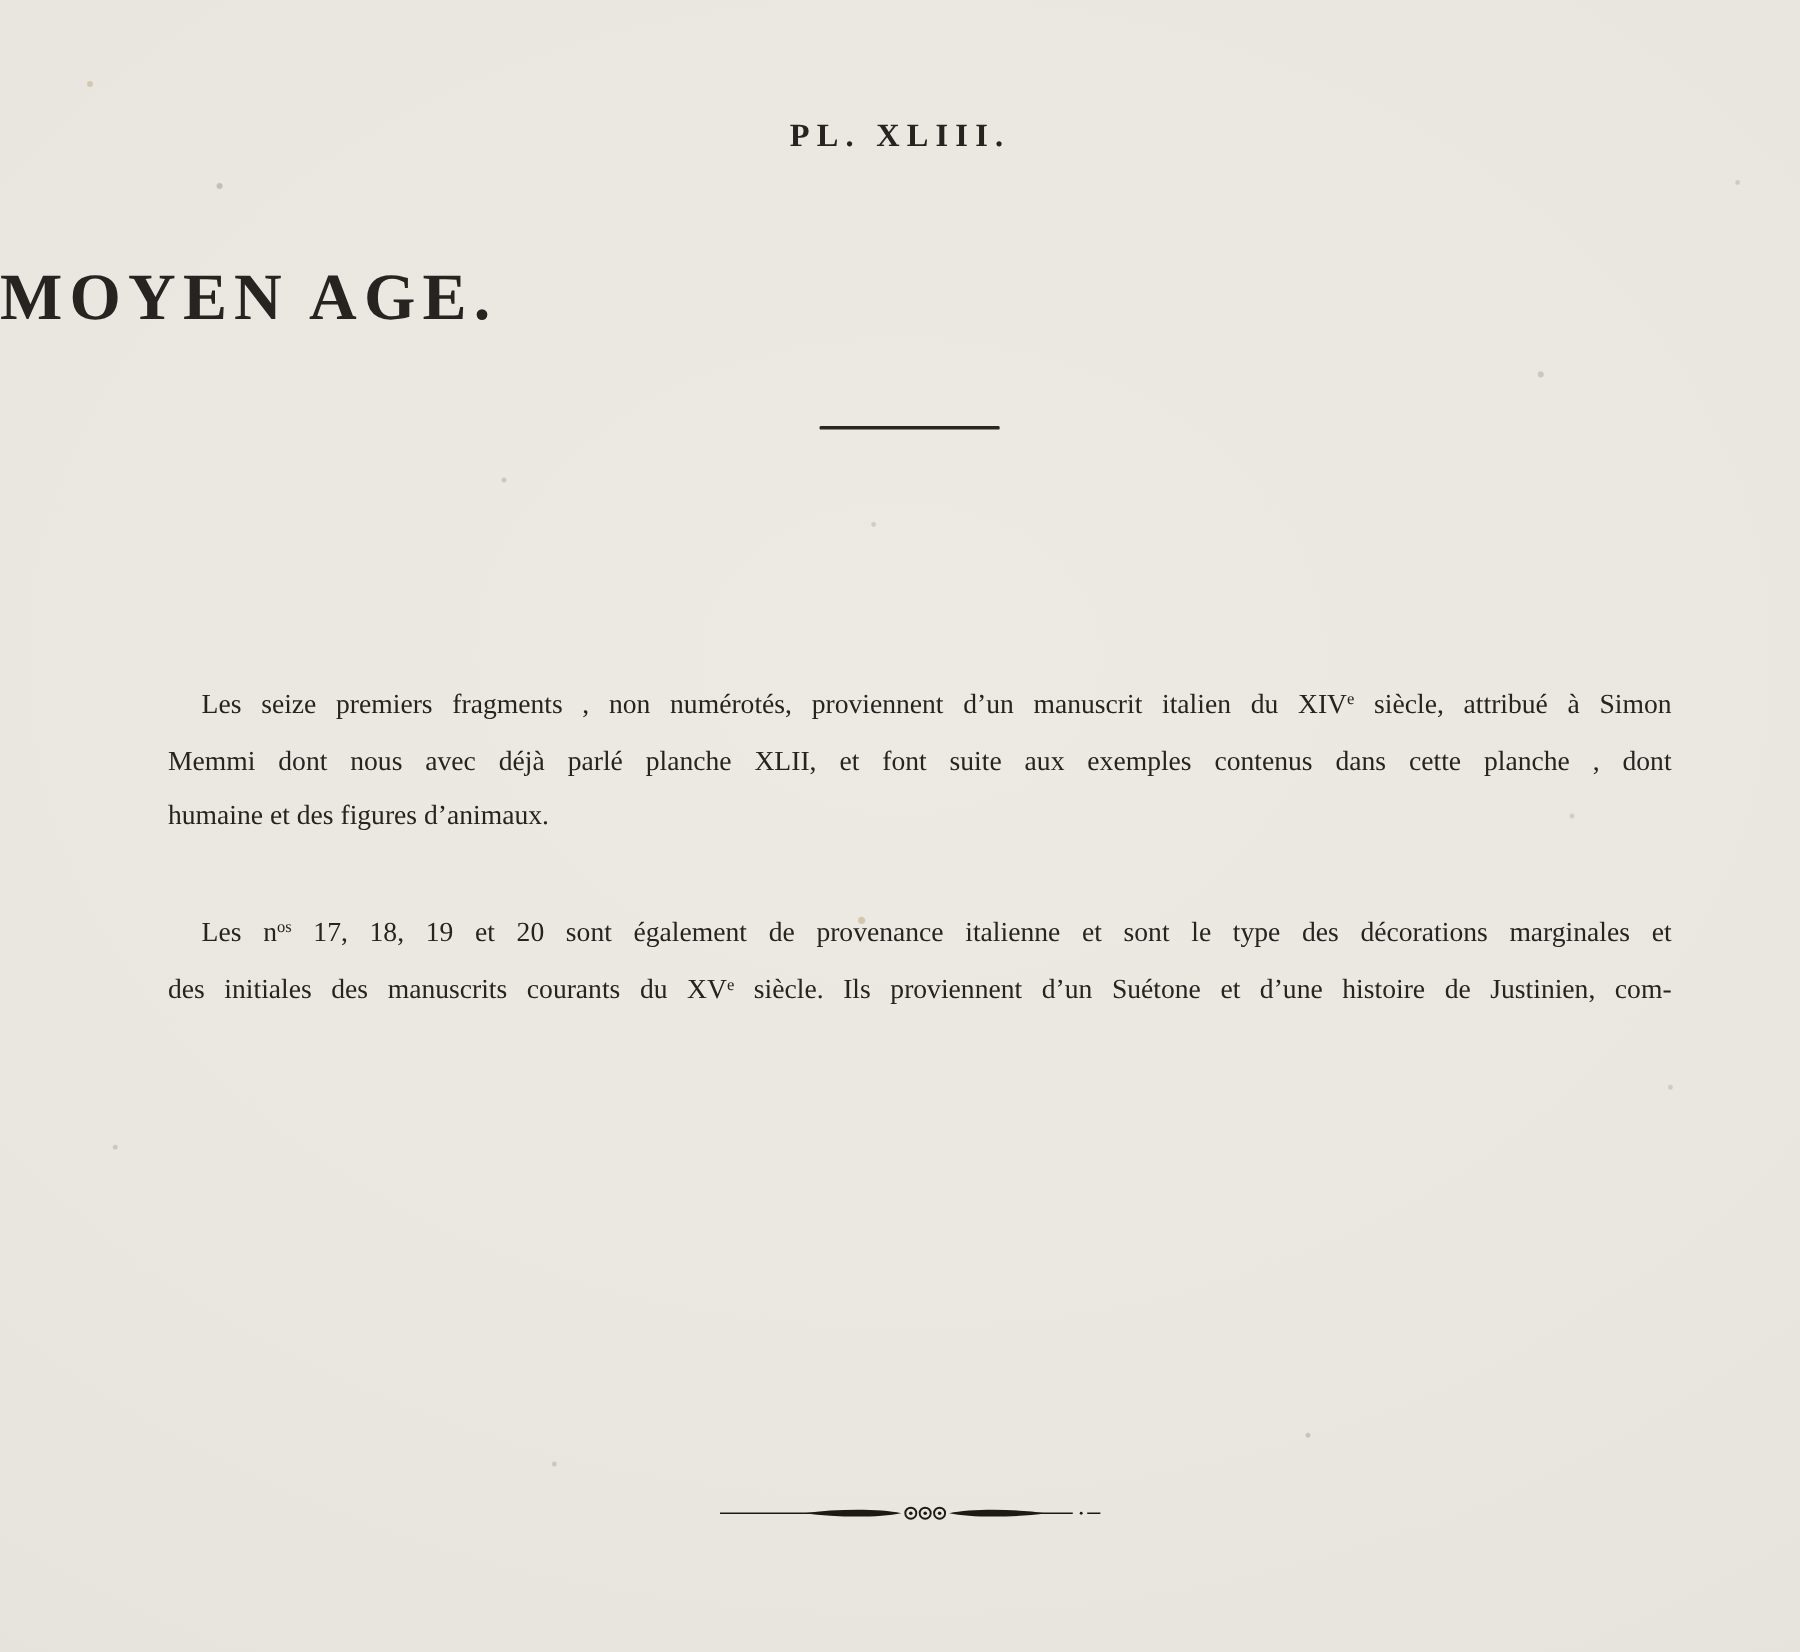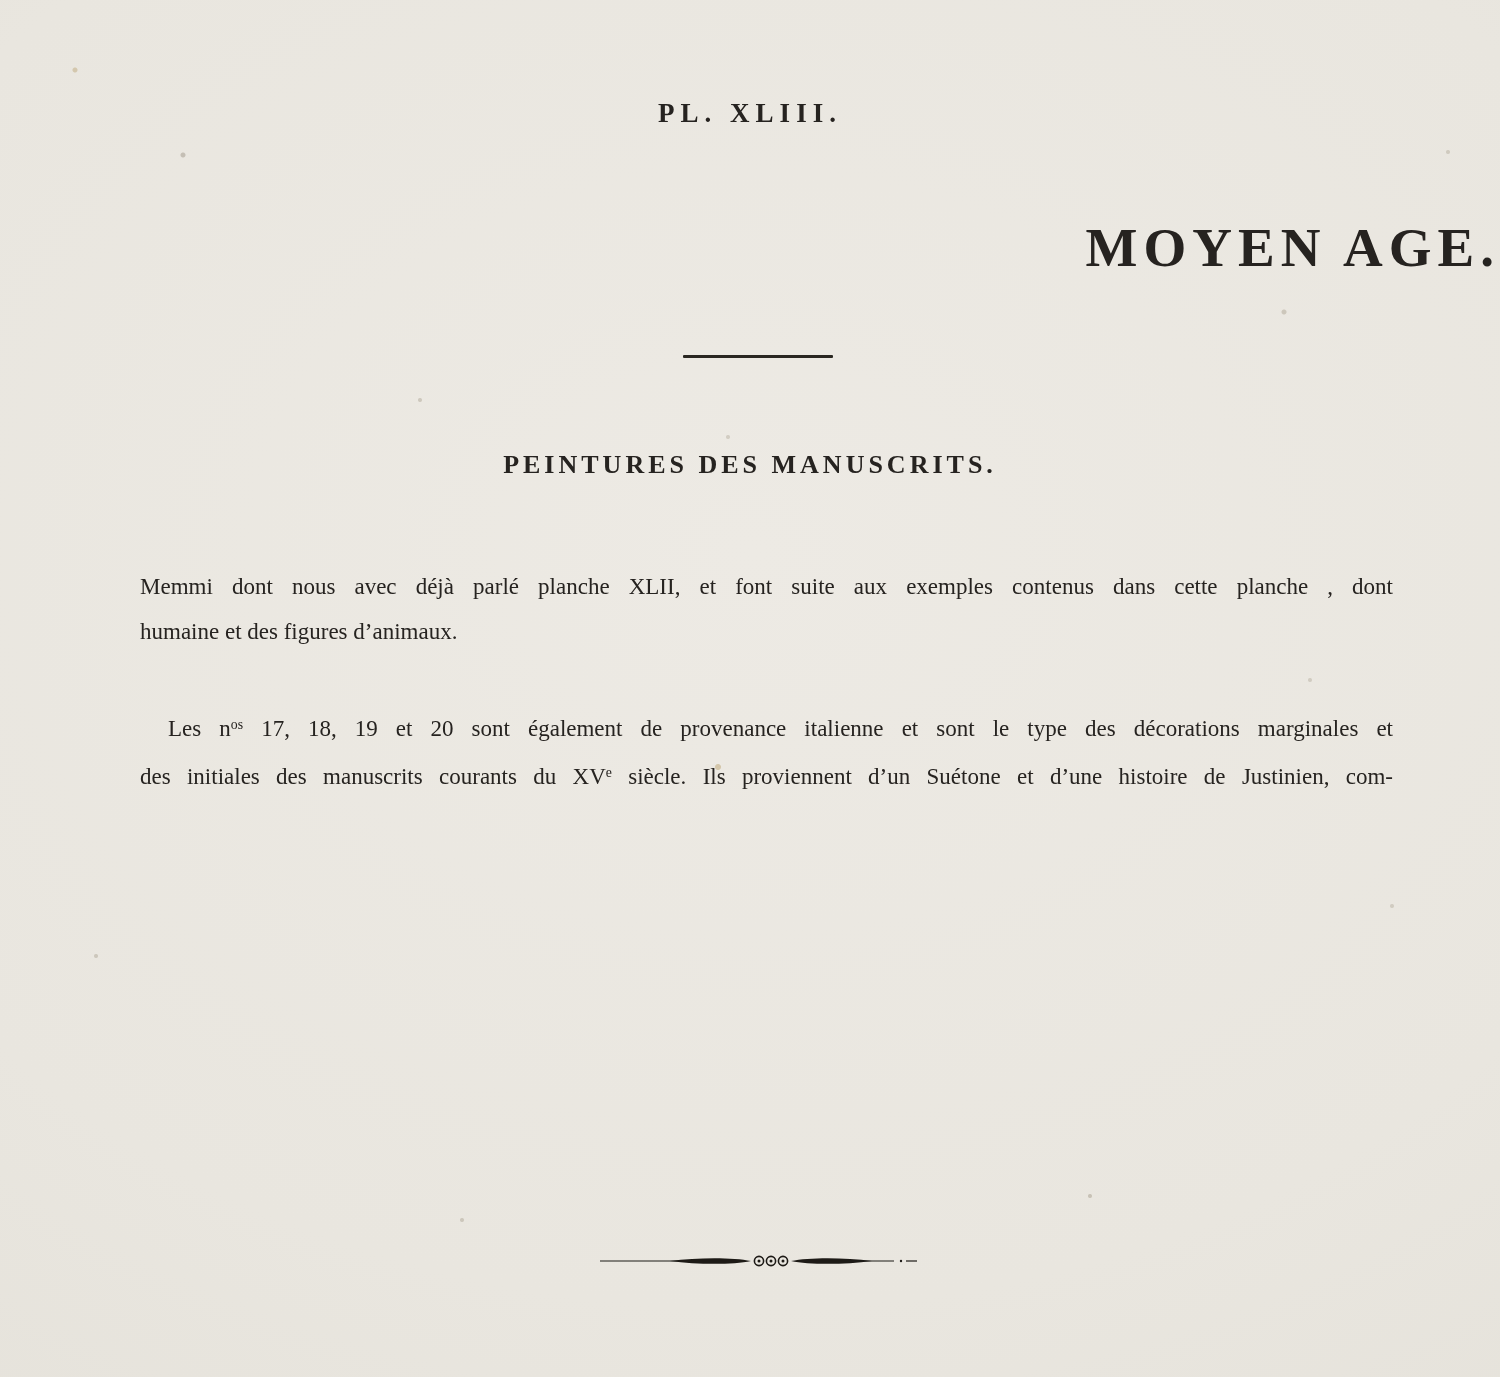--- a/index.html
+++ b/index.html
@@ -28,21 +28,21 @@
       radial-gradient(circle at 96px 956px,  rgba(150,140,120,.35) 0 1.5px, transparent 2.5px),
       radial-gradient(circle at 1392px 906px,rgba(150,140,120,.30) 0 1.5px, transparent 2.5px),
       radial-gradient(circle at 728px 437px, rgba(150,140,120,.30) 0 1.5px, transparent 2.5px),
       radial-gradient(circle at 1310px 680px,rgba(150,140,120,.30) 0 1.5px, transparent 2.5px);
   }
   .plate{
     position:absolute;top:98px;left:0;right:0;text-align:center;
     font-size:27px;font-weight:bold;letter-spacing:6px;
   }
   .title{
-    position:absolute;top:216px;left:0;right:0;margin:0;text-align:right;
+    position:absolute;top:216px;left:0;right:0;margin:0;text-align:left;
     font-size:55px;font-weight:bold;letter-spacing:6px;
   }
   .rule{
     position:absolute;top:355px;left:50%;transform:translateX(calc(-50% + 8px));
     width:150px;height:3px;background:#2a2721;border-radius:1px;
   }
   .subtitle{
     position:absolute;top:450px;left:0;right:0;margin:0;text-align:center;
     font-size:26px;font-weight:bold;letter-spacing:4px;
   }
@@ -68,25 +68,25 @@
 <body>
 
 <div class="page">
 
   <div class="plate">PL. XLIII.</div>
 
   <h1 class="title">MOYEN AGE.</h1>
 
   <div class="rule"></div>
 
-  <h2 class="subtitle">PEINTURES DES MANUSCRITS.</h2>
 
   <div class="textblock">
 
     <div class="para">
+      <div class="line indent"><span>Les seize premiers fragments , non numérotés, proviennent d’un manuscrit italien du XIV</span><sup>e</sup><span> siècle, attribué à Simon</span></div>
       <div class="line">Memmi dont nous avec déjà parlé planche XLII, et font suite aux exemples contenus dans cette planche , dont</div>
       <div class="line last">humaine et des figures d’animaux.</div>
     </div>
 
     <div class="para">
       <div class="line indent"><span>Les n</span><sup>os</sup><span> 17, 18, 19 et 20 sont également de provenance italienne et sont le type des décorations marginales et</span></div>
       <div class="line"><span>des initiales des manuscrits courants du XV</span><sup>e</sup><span> siècle. Ils proviennent d’un Suétone et d’une histoire de Justinien, com-</span></div>
     </div>
 
   </div>

